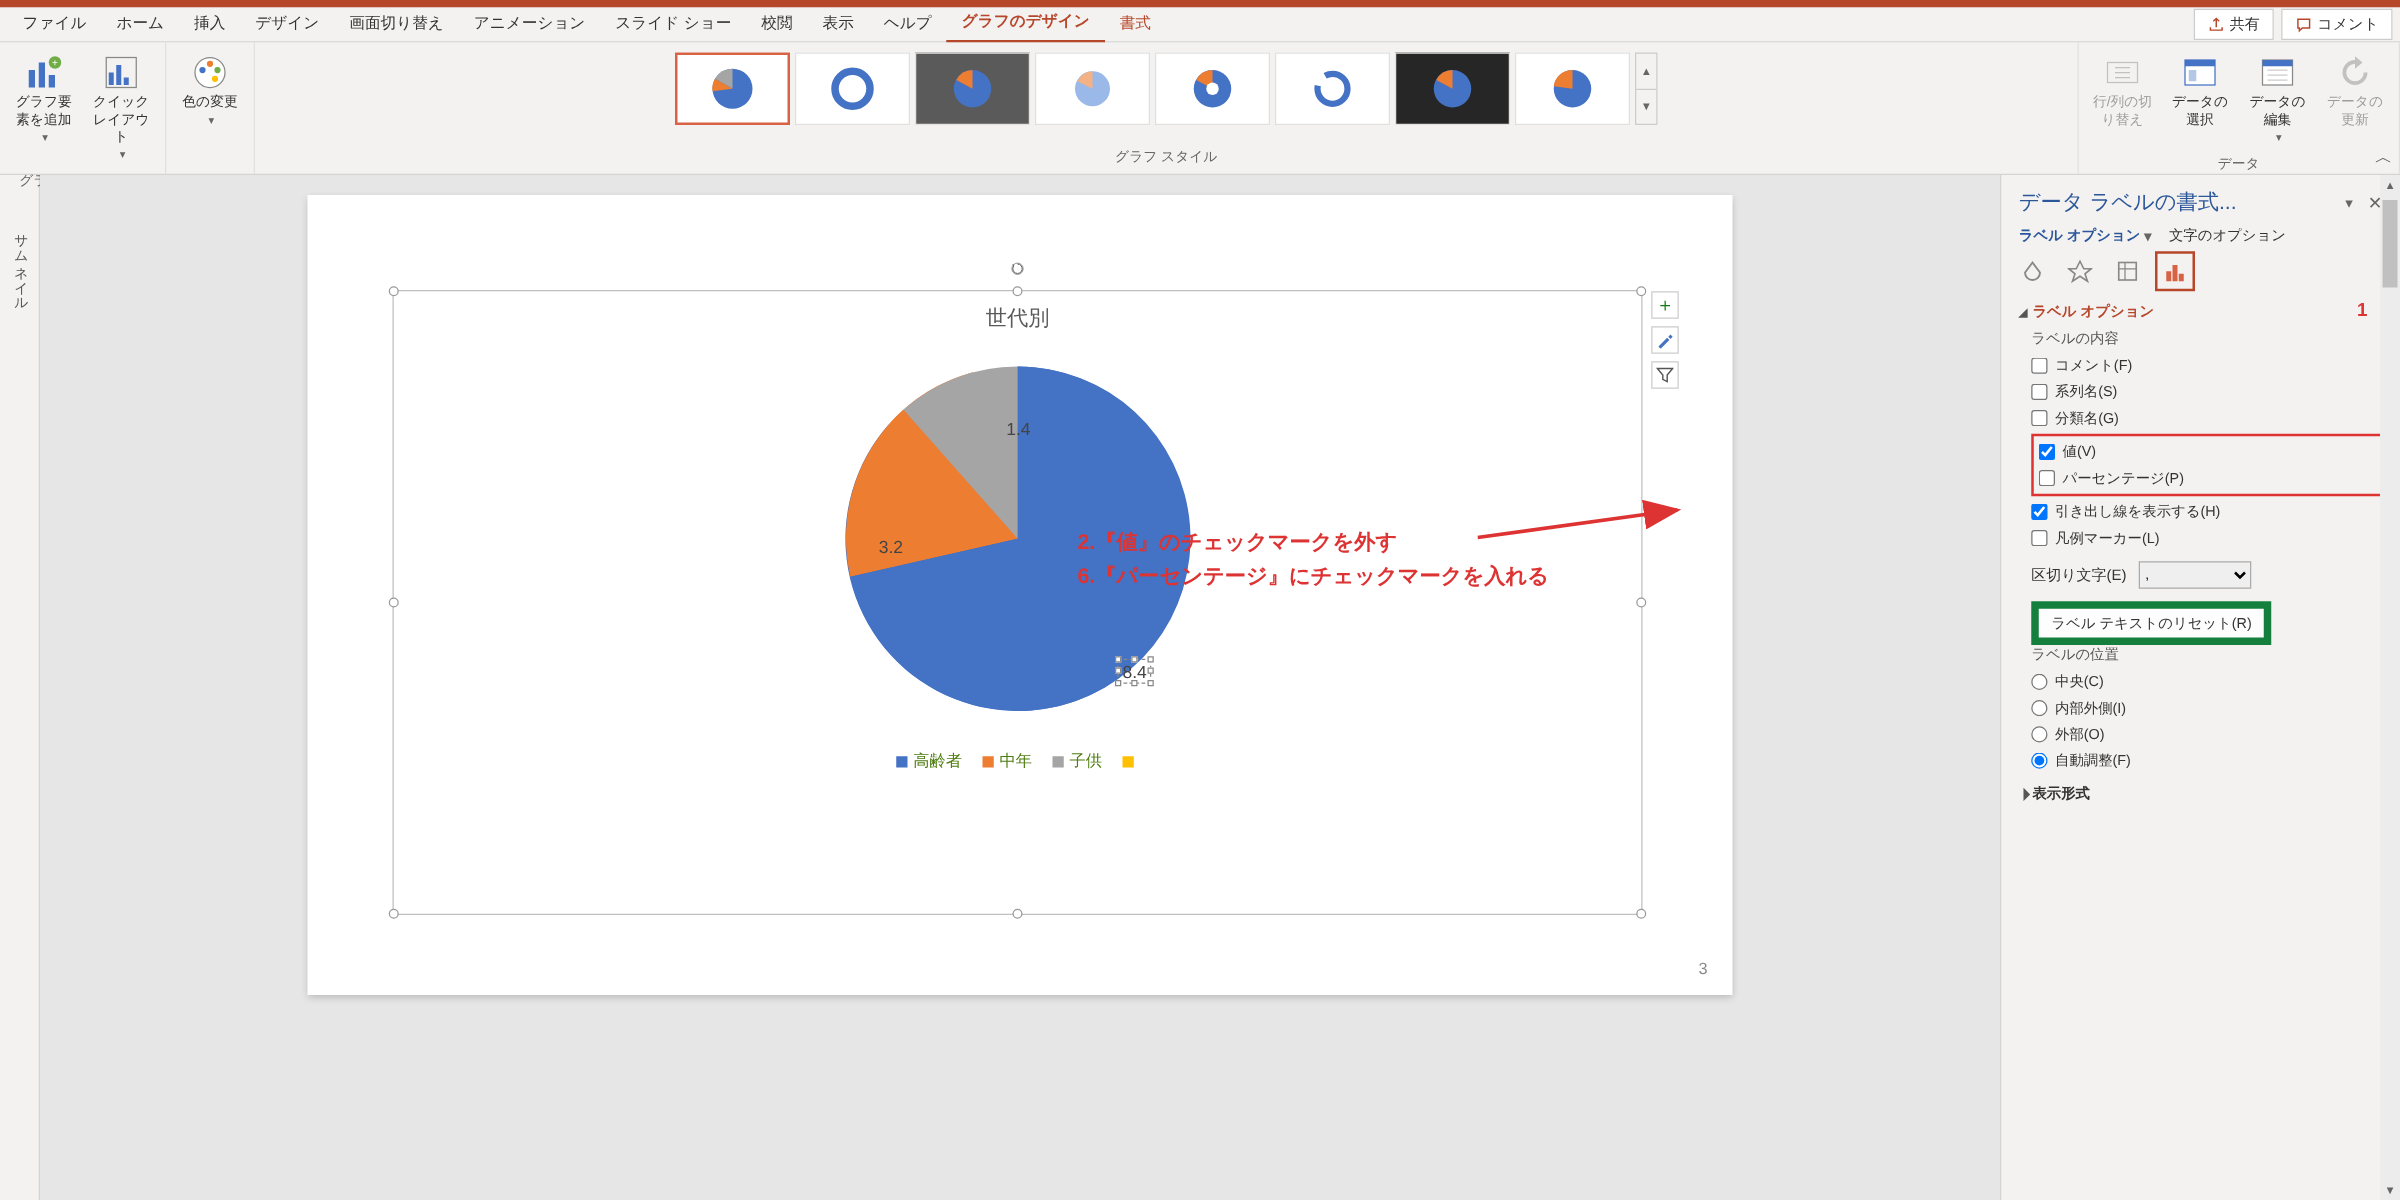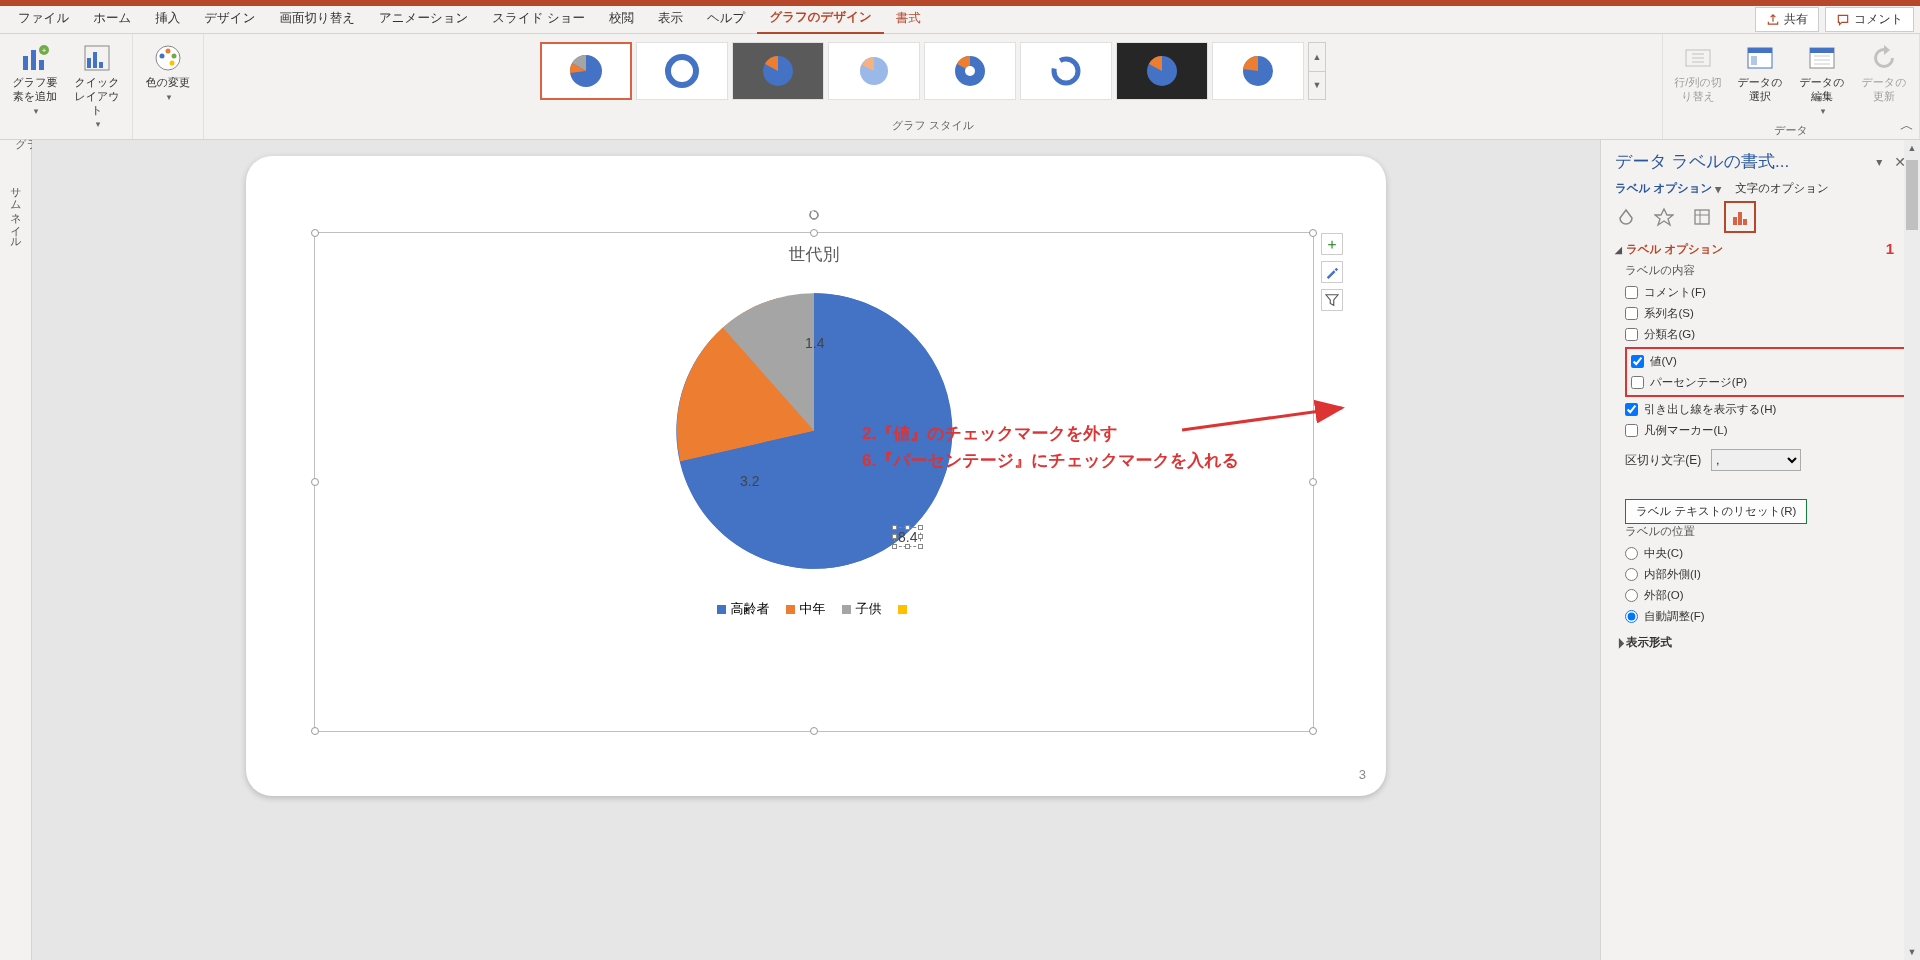--- a/index.html
+++ b/index.html
@@ -33,36 +33,36 @@
 .style-thumb.sel { border: 2px solid #d86344; }
 .style-nav { width: 18px; height: 58px; border: 1px solid #ccc; display: flex; flex-direction: column; }
 .style-nav div { flex: 1; display: flex; align-items: center; justify-content: center; cursor: pointer; font-size: 9px; color: #666; }
 .style-nav div:first-child { border-bottom: 1px solid #ccc; }
 
 
 .main { display: flex; height: 820px; }
 .thumbnail-strip { width: 32px; background: #f3f2f1; border-right: 1px solid #d4d4d4; display: flex; align-items: flex-start; justify-content: center; padding-top: 40px; }
 .thumbnail-strip span { writing-mode: vertical-rl; font-size: 11px; color: #555; cursor: pointer; }
 .slide-area { flex: 1; background: #e6e6e6; display: flex; align-items: flex-start; justify-content: center; padding: 16px 0; position: relative; }
-.slide { width: 1140px; height: 640px; background: #fff; box-shadow: 0 2px 6px rgba(0,0,0,0.2); position: relative; border-radius: 26px; }
+.slide { width: 1140px; height: 640px; background: #fff; box-shadow: 0 2px 6px rgba(0,0,0,0.2); position: relative; }
 
 
 .chart-box { position: absolute; left: 68px; top: 76px; width: 1000px; height: 500px; border: 1px solid #bfbfbf; }
 .chart-box .handle { position: absolute; width: 8px; height: 8px; background: #fff; border: 1px solid #999; border-radius: 50%; }
 .h-tl { top: -4px; left: -4px; } .h-tr { top: -4px; right: -4px; }
 .h-bl { bottom: -4px; left: -4px; } .h-br { bottom: -4px; right: -4px; }
 .h-tm { top: -4px; left: 50%; margin-left: -4px; } .h-bm { bottom: -4px; left: 50%; margin-left: -4px; }
 .h-ml { left: -4px; top: 50%; margin-top: -4px; } .h-mr { right: -4px; top: 50%; margin-top: -4px; }
 .rot { position: absolute; top: -24px; left: 50%; margin-left: -6px; width: 12px; height: 12px; }
 .chart-title { text-align: center; font-size: 17px; color: #595959; padding-top: 10px; }
 .pie-wrap { display: flex; justify-content: center; padding-top: 20px; }
 .data-label { position: absolute; font-size: 14px; color: #444; background: transparent; }
 .data-label.sel { outline: 1px dashed #888; padding: 1px 3px; margin-top: 37px; }
 .dl-handle { position: absolute; width: 5px; height: 5px; background: #fff; border: 1px solid #888; }
-.legend { display: flex; justify-content: center; gap: 16px; padding-top: 24px; font-size: 13px; color: #000000; }
+.legend { display: flex; justify-content: center; gap: 16px; padding-top: 24px; font-size: 13px; color: #4d7c0f; }
 .legend-item { display: flex; align-items: center; gap: 5px; }
 .legend-sw { width: 9px; height: 9px; }
 
 .chart-tools { position: absolute; right: -30px; top: 0; display: flex; flex-direction: column; gap: 6px; }
 .chart-tools div { width: 22px; height: 22px; border: 1px solid #ccc; background: #fff; display: flex; align-items: center; justify-content: center; cursor: pointer; font-size: 15px; color: #555; }
 
 .page-num { position: absolute; right: 20px; bottom: 14px; font-size: 13px; color: #888; }
 
 .annotation { position: absolute; color: #d33; font-size: 17px; font-weight: 600; line-height: 1.6; }
 
@@ -83,21 +83,21 @@
 .section-head { display: flex; align-items: center; gap: 4px; font-size: 11.5px; font-weight: 600; margin: 8px 0 6px; cursor: pointer; }
 .section-head .tri { font-size: 9px; color: #555; }
 .section-head.accent { color: #b7472a; }
 .opt-group { padding-left: 10px; }
 .opt-label { font-size: 11.5px; color: #555; margin: 6px 0 4px; }
 .check-row { display: flex; align-items: center; gap: 6px; font-size: 11.5px; padding: 3px 0; cursor: pointer; }
 .check-row input { width: 13px; height: 13px; }
 .highlight-box { border: 2px solid #d33; padding: 2px 4px; margin: 2px 0; }
 .sep-row { display: flex; align-items: center; gap: 10px; margin-top: 8px; }
 .sep-row select { width: 90px; height: 22px; border: 1px solid #ababab; font-size: 11px; }
-.reset-btn { border: 1px solid #15803d; background: #fdfdfd; padding: 4px 10px; font-size: 11.5px; margin-top: 28px; cursor: pointer; display: inline-block; }
+.reset-btn { border: 6px solid #15803d; background: #fdfdfd; padding: 4px 10px; font-size: 11.5px; margin-top: 10px; cursor: pointer; display: inline-block; }
 .radio-row { display: flex; align-items: center; gap: 6px; font-size: 11.5px; padding: 3px 0; cursor: pointer; }
 .radio-row input { width: 13px; height: 13px; }
 
 .red-num { position: absolute; color: #d33; font-weight: 700; font-size: 15px; }
 .arrow-anno { position: absolute; }
 
 .chevron-down::after{content:"▾";font-size:9px;margin-left:2px;color:#666;}
 </style>
 </head>
 <body>
@@ -305,21 +305,21 @@
             <path d="M100 100 L29.3 36.6 A95 95 0 0 1 75.5 8.2 Z" fill="#ed7d31" transform="rotate(0 100 100)"></path>
             <path d="M100 100 L62.0 12.9 A95 95 0 0 0 7.6 77.8 L100 100 Z" fill="#ed7d31" style="display:none"></path>
 
             <path d="M100 100 L100 5 A95 95 0 0 0 37.0 28.8 Z" fill="#a5a5a5"></path>
             <path d="M100 100 L37.0 28.8 A95 95 0 0 0 7.8 121.0 Z" fill="#ed7d31"></path>
             <path d="M100 100 L7.8 121.0 A95 95 0 1 0 100 5 Z" fill="#4472c4"></path>
           </svg>
         </div>
 
         <div class="data-label" style="left:490px; top:102px;">1.4</div>
-        <div class="data-label" style="left:425px; top:196px;margin-top:44px;">3.2</div>
+        <div class="data-label" style="left:388px; top:196px;">3.2</div>
         <div class="data-label sel" style="left:580px; top:258px;">
           <span>8.4</span>
           <span class="dl-handle" style="top:-3px;left:-3px"></span><span class="dl-handle" style="top:-3px;right:-3px"></span>
           <span class="dl-handle" style="bottom:-3px;left:-3px"></span><span class="dl-handle" style="bottom:-3px;right:-3px"></span>
           <span class="dl-handle" style="top:-3px;left:50%;margin-left:-3px"></span><span class="dl-handle" style="bottom:-3px;left:50%;margin-left:-3px"></span>
           <span class="dl-handle" style="left:-3px;top:50%;margin-top:-3px"></span><span class="dl-handle" style="right:-3px;top:50%;margin-top:-3px"></span>
         </div>
 
         <div class="legend">
           <div class="legend-item">

